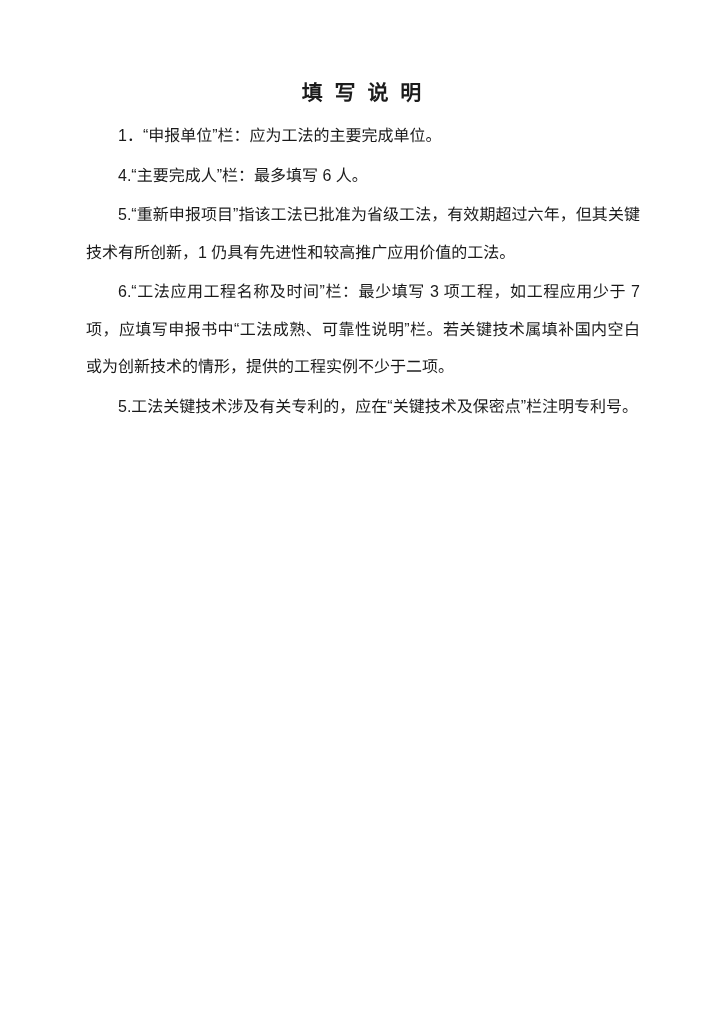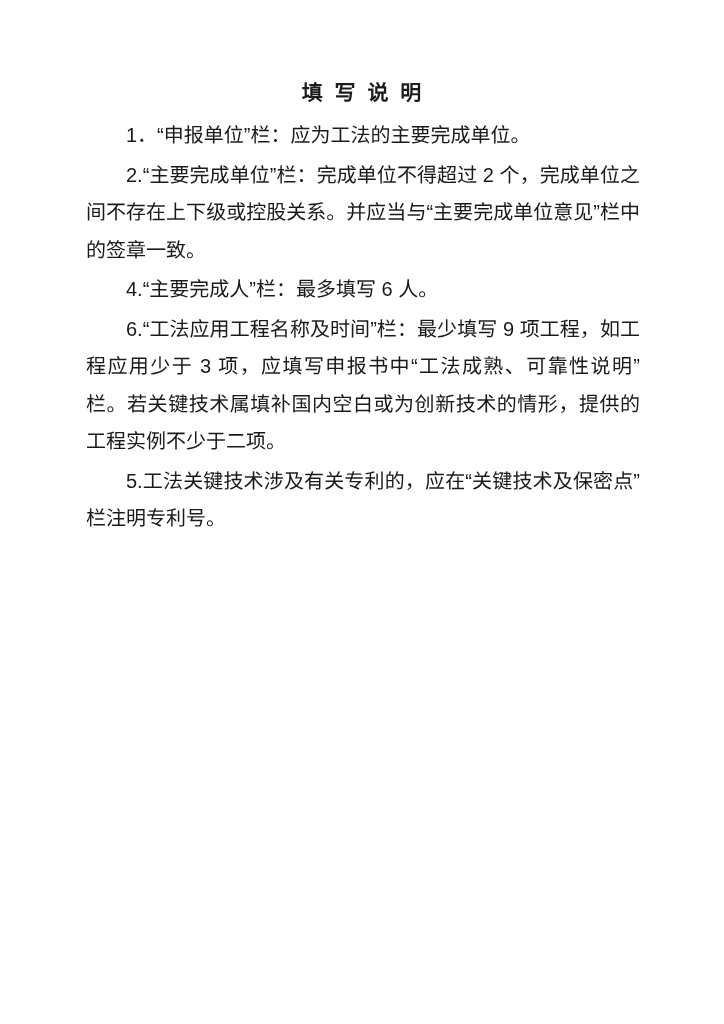--- a/index.html
+++ b/index.html
@@ -23,35 +23,35 @@
     font-size: 21px;
     font-weight: bold;
     line-height: 38px;
     letter-spacing: 3px;
     margin: 0 0 5px 0;
     color: #1c1c1c;
     white-space: pre;
   }
   .doc-body p {
     margin: 0 0 2px 0;
-    font-size: 20px;
+    font-size: 16px;
     line-height: 37.5px;
     text-align: justify;
     text-justify: inter-ideograph;
     text-indent: 2em;
     word-break: break-all;
     color: #1a1a1a;
   }
 </style>
 </head>
 <body>
 
 <div class="page">
   <h1 class="doc-title">填 写 说 明</h1>
 
   <div class="doc-body">
     <p>1．“申报单位”栏：应为工法的主要完成单位。</p>
-    <p>2.“主要完成单位”栏：完成单位不得超过 2 个，完成单位之间不存在上下级或控股关系。并应当与“主要完成单位意见”栏中的签章一致。</p>
     <p>4.“主要完成人”栏：最多填写 6 人。</p>
-    <p>6.“工法应用工程名称及时间”栏：最少填写 9 项工程，如工程应用少于 3 项，应填写申报书中“工法成熟、可靠性说明”栏。若关键技术属填补国内空白或为创新技术的情形，提供的工程实例不少于二项。</p>
+    <p>5.“重新申报项目”指该工法已批准为省级工法，有效期超过六年，但其关键技术有所创新，1 仍具有先进性和较高推广应用价值的工法。</p>
+    <p>6.“工法应用工程名称及时间”栏：最少填写 3 项工程，如工程应用少于 7 项，应填写申报书中“工法成熟、可靠性说明”栏。若关键技术属填补国内空白或为创新技术的情形，提供的工程实例不少于二项。</p>
     <p>5.工法关键技术涉及有关专利的，应在“关键技术及保密点”栏注明专利号。</p>
   </div>
 </div>
 
 </body></html>

